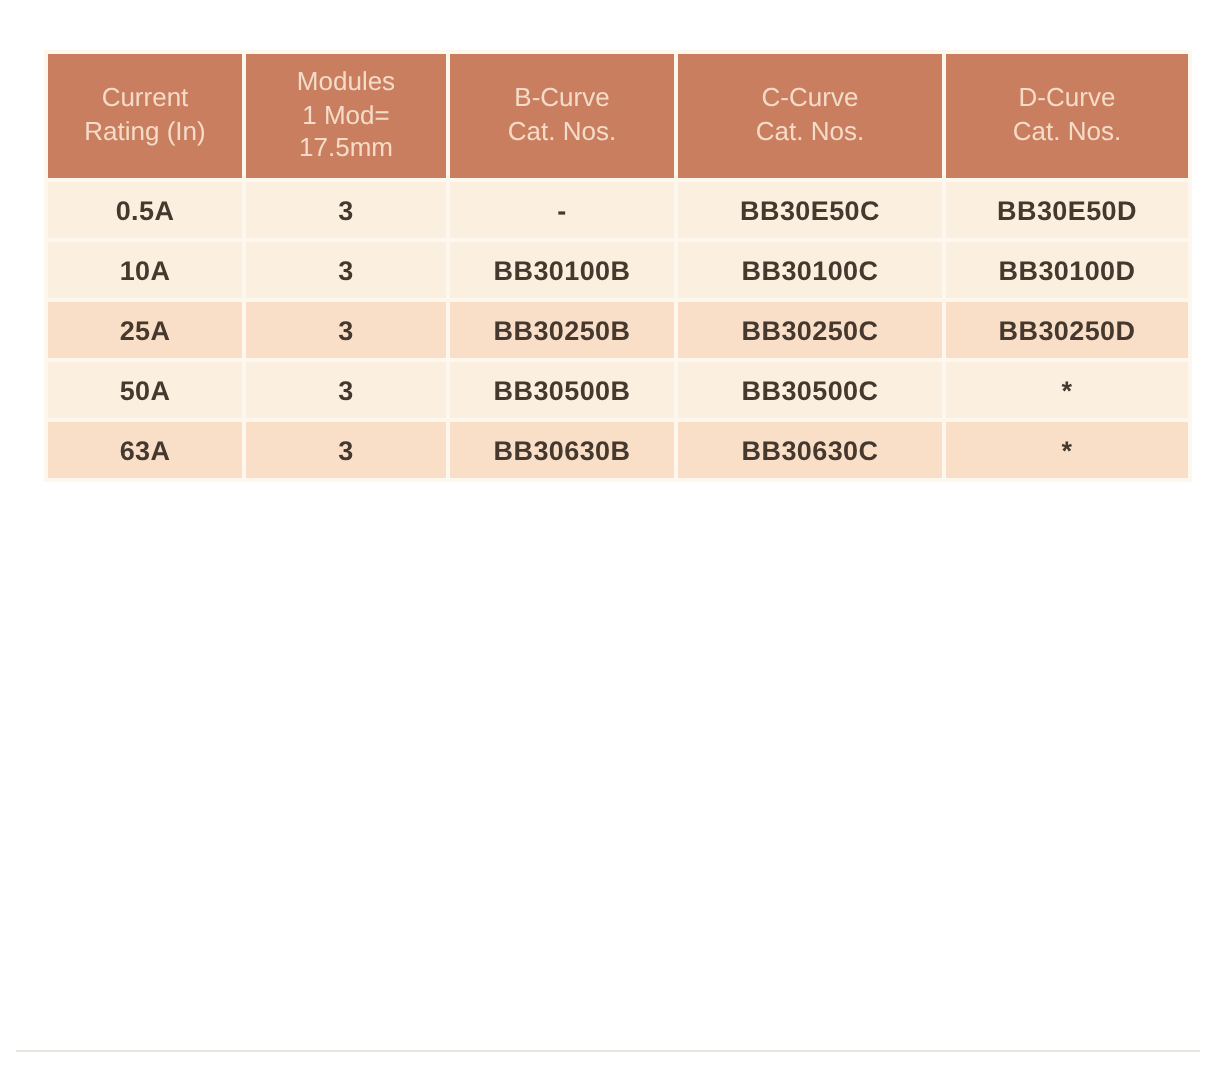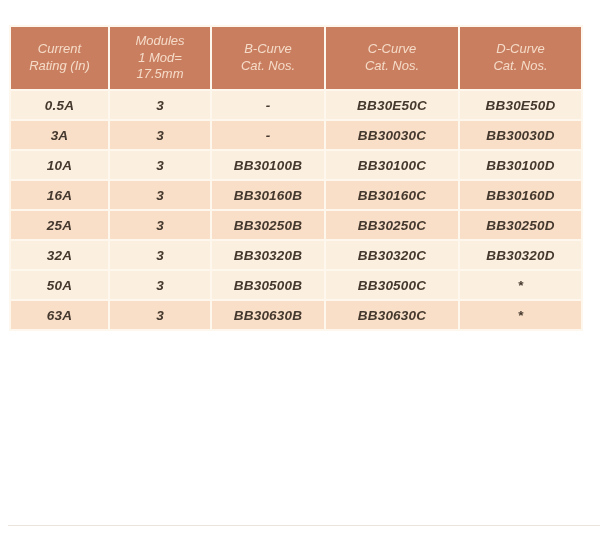--- a/index.html
+++ b/index.html
@@ -20,23 +20,22 @@
   body {
     width: 612px;
     height: 536px;
     position: relative;
     overflow: hidden;
     background: var(--page-bg);
     font-family: "Liberation Sans", sans-serif;
   }
   .table-wrap {
     position: absolute;
-    left: 9px;
+    left: 22px;
     top: 25px;
-    font-style: italic;
   }
   table.catalog {
     border-collapse: separate;
     border-spacing: 2px;
     background: var(--separator);
     table-layout: fixed;
   }
   table.catalog th {
     background: var(--header-bg);
     color: var(--header-text);
@@ -98,54 +97,33 @@
       </tr>
     </thead>
     <tbody>
         <tr class="light">
           <td>0.5A</td>
           <td>3</td>
           <td>-</td>
           <td>BB30E50C</td>
           <td>BB30E50D</td>
         </tr>
-        <tr class="dark">
-          <td>3A</td>
-          <td>3</td>
-          <td>-</td>
-          <td>BB30030C</td>
-          <td>BB30030D</td>
-        </tr>
         <tr class="light">
           <td>10A</td>
           <td>3</td>
           <td>BB30100B</td>
           <td>BB30100C</td>
           <td>BB30100D</td>
         </tr>
         <tr class="dark">
-          <td>16A</td>
-          <td>3</td>
-          <td>BB30160B</td>
-          <td>BB30160C</td>
-          <td>BB30160D</td>
-        </tr>
-        <tr class="dark">
           <td>25A</td>
           <td>3</td>
           <td>BB30250B</td>
           <td>BB30250C</td>
           <td>BB30250D</td>
-        </tr>
-        <tr class="light">
-          <td>32A</td>
-          <td>3</td>
-          <td>BB30320B</td>
-          <td>BB30320C</td>
-          <td>BB30320D</td>
         </tr>
         <tr class="light">
           <td>50A</td>
           <td>3</td>
           <td>BB30500B</td>
           <td>BB30500C</td>
           <td>*</td>
         </tr>
         <tr class="dark">
           <td>63A</td>

